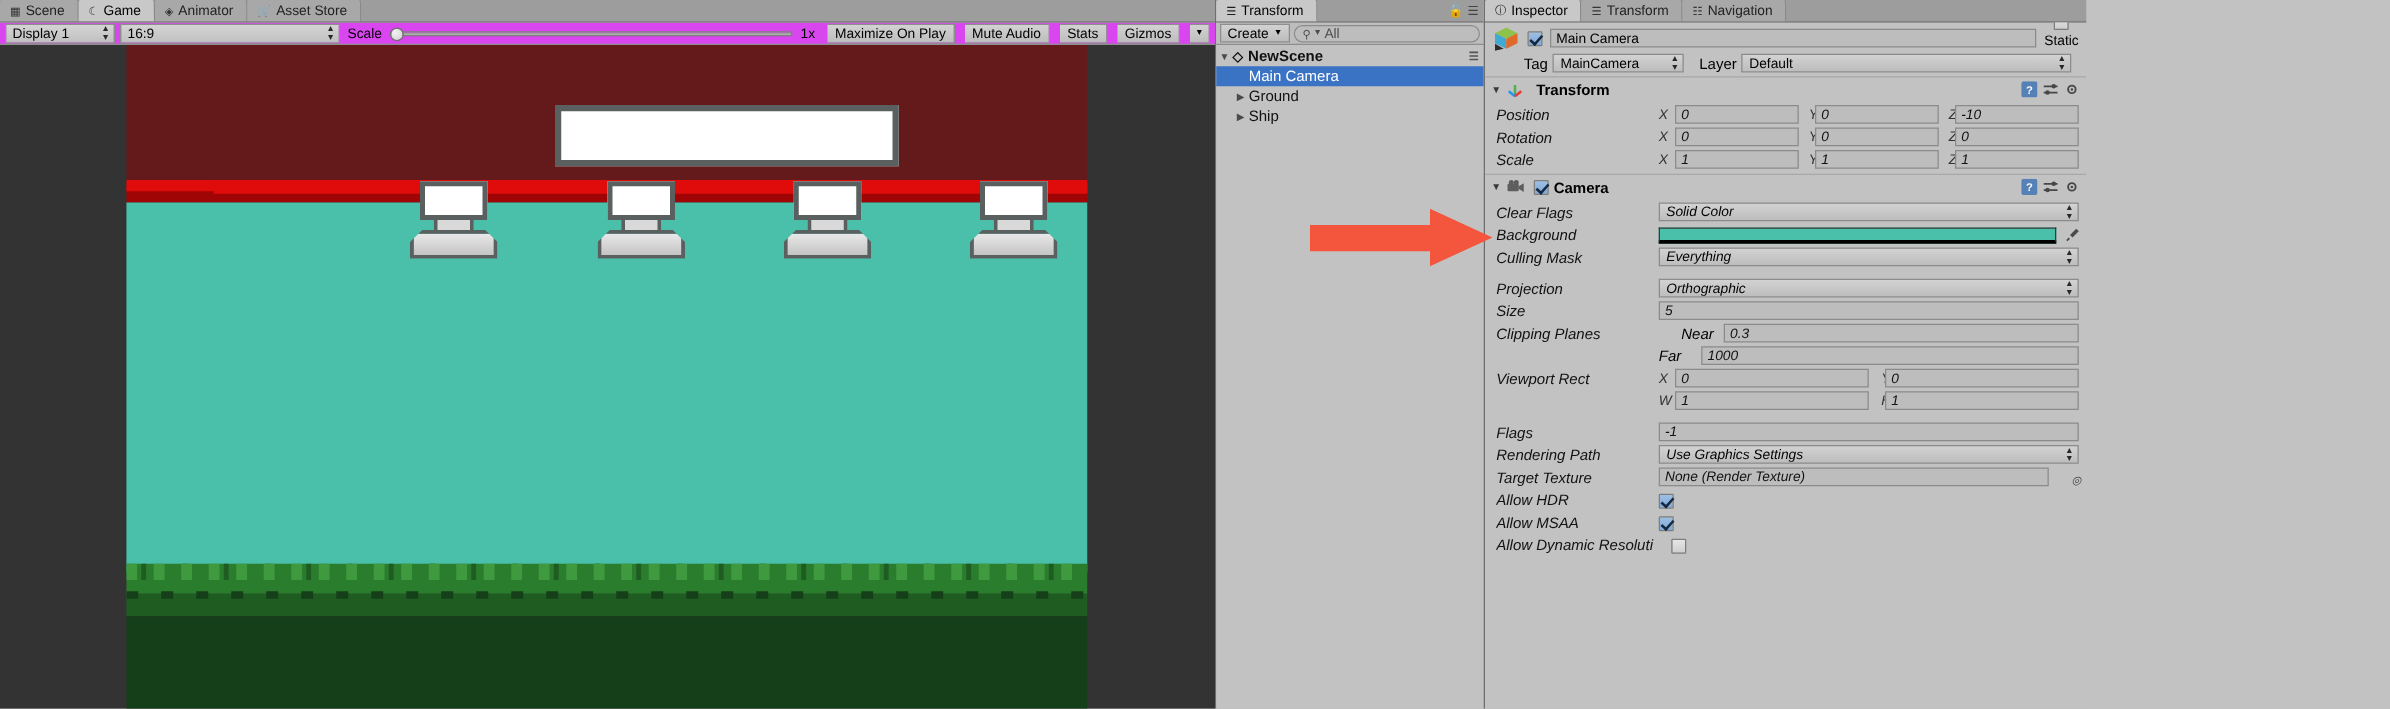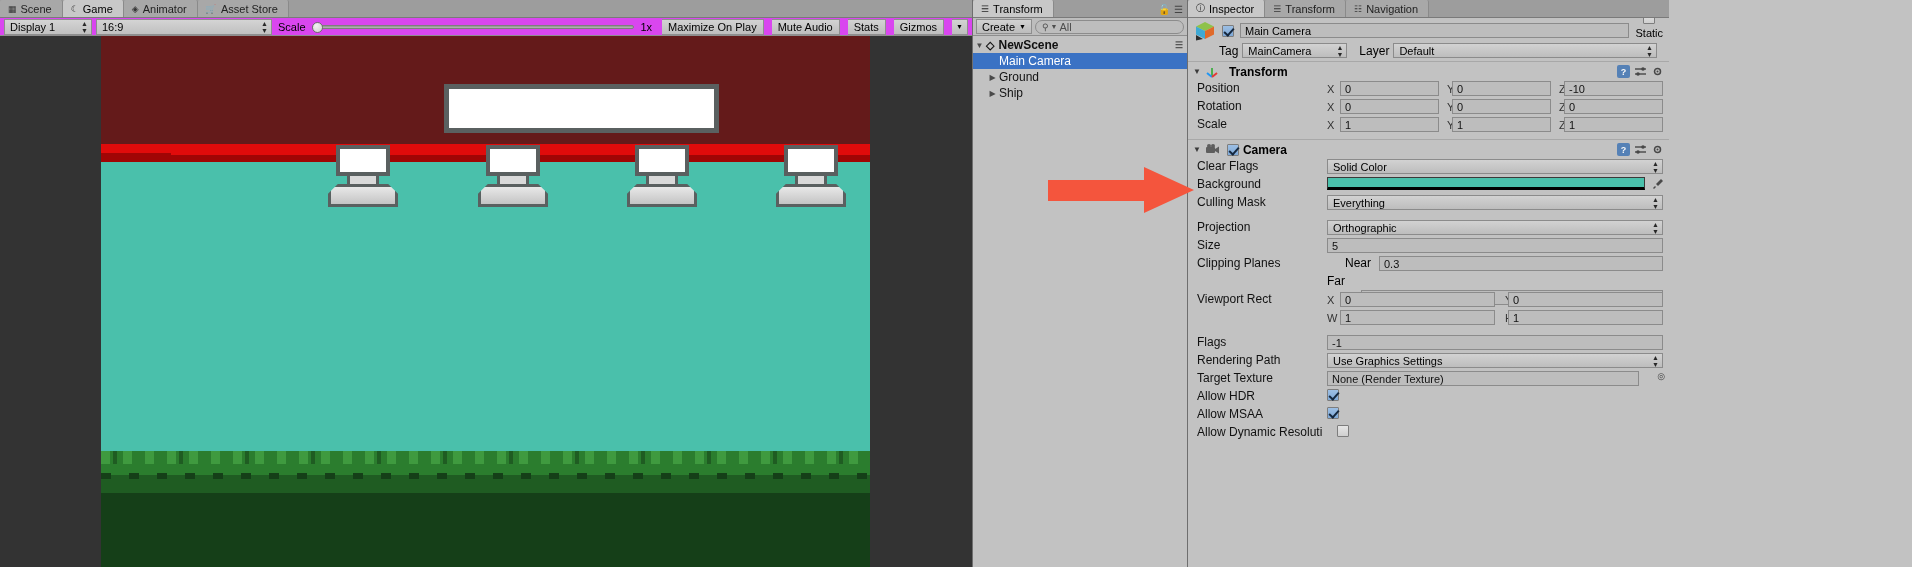--- a/index.html
+++ b/index.html
@@ -156,21 +156,21 @@
     border: 1px solid #7d7d7d; border-radius: 1px;
     position: relative;
   }
   .cb.on { background: linear-gradient(#9dbfe4,#7ea9d8); }
   .cb.on::after {
     content: ""; position: absolute; left: 3px; top: 0px;
     width: 4px; height: 8px; border: solid #15283f;
     border-width: 0 2px 2px 0; transform: rotate(42deg);
   }
 
-  .row { display: flex; align-items: flex-start; height: 18px; padding-left: 9px; font-size: 12px; }
+  .row { display: flex; align-items: flex-end; height: 18px; padding-left: 9px; font-size: 12px; font-style: italic; }
   .lbl { width: 130px; flex: none; color: #111; white-space: nowrap; overflow: hidden; }
 
   .field {
     height: 15px; background: #bdbdbd; border: 1px solid #8b8b8b;
     display: flex; align-items: center; padding: 0 4px; font-size: 11px; color: #111;
   }
   .popup {
     height: 15px; background: linear-gradient(#d2d2d2,#bdbdbd);
     border: 1px solid #8b8b8b; display: flex; align-items: center;
     justify-content: space-between; padding: 0 3px 0 5px; font-size: 11px;

